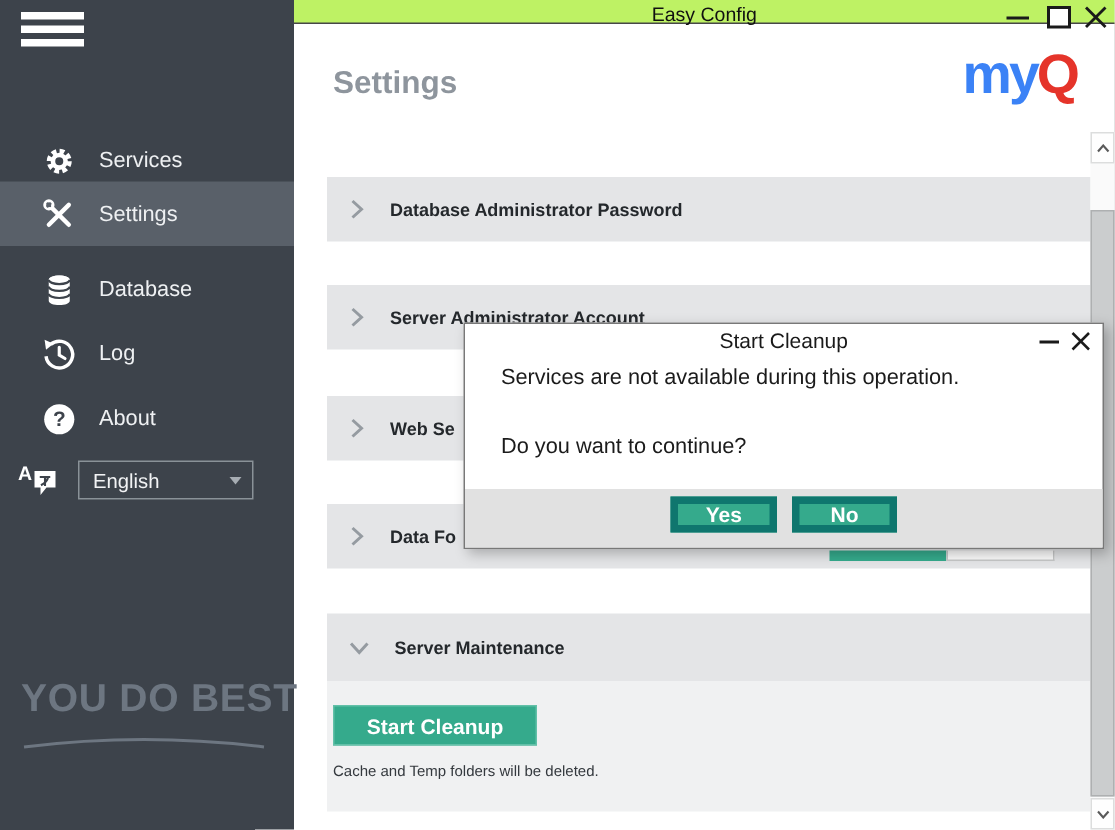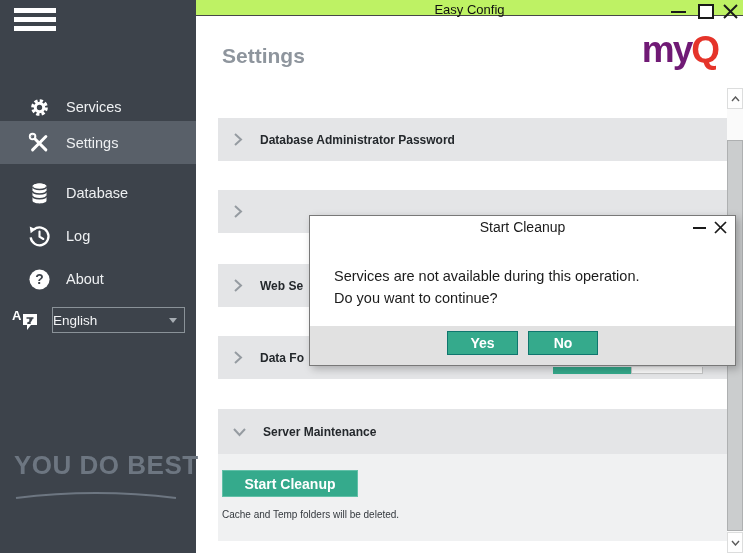--- a/index.html
+++ b/index.html
@@ -11,38 +11,38 @@
   #app { position:absolute; inset:0; width:743px; height:553px; background:#fff; border-right:1px solid #8f9193; }
 
   
   #sidebar { left:0; top:0; width:196px; height:553px; background:#3d434b; z-index:5; }
   .hamburger { left:14px; top:8px; width:42px; cursor:pointer; }
   .hamburger .bar { height:5px; background:#fff; margin-bottom:4px; }
   .nav-item { left:0; width:196px; height:42px; display:flex; align-items:center; color:#eef0f2; font-size:14.5px; cursor:pointer; }
   .nav-item.selected { background:#596069; height:43px; }
   .nav-icon { width:24px; height:24px; margin-left:27px; margin-right:15px; flex:0 0 24px; display:flex; align-items:center; justify-content:center; }
   .lang-icon { left:12px; top:307px; width:28px; height:26px; }
-  .lang-box { left:52px; top:307px; width:133px; height:26px; border:1px solid #8a9298; color:#f2f3f5; font-size:13.5px; display:flex; align-items:center; cursor:pointer; }
+  .lang-box { left:52px; top:307px; width:117px; height:26px; border:1px solid #8a9298; color:#f2f3f5; font-size:13.5px; display:flex; align-items:center; padding-left:9px; cursor:pointer; }
   .lang-caret { position:absolute; right:7px; top:10px; width:0; height:0; border-left:4px solid transparent; border-right:4px solid transparent; border-top:5px solid #a7adb3; }
   .tagline { left:14px; top:448px; width:172px; color:#717b86; }
   .tagline-script { font-family:"DejaVu Serif", serif; font-style:italic; font-size:26px; letter-spacing:1px; white-space:nowrap; }
   .tagline-bold { font-family:"Liberation Sans", sans-serif; font-weight:800; font-size:26px; letter-spacing:0.5px; color:#6d7681; margin-top:2px; white-space:nowrap; }
   .tagline-curve { margin-top:6px; }
 
   
   #main { left:196px; top:0; width:547px; height:553px; background:#fff; }
   #titlebar { left:0; top:0; width:547px; height:16px; background:#bef264; border-bottom:1px solid #474747; }
   #window-title { position:absolute; left:0; top:2px; width:547px; text-align:center; font-size:13px; color:#101010; }
   .win-btn { position:absolute; cursor:pointer; }
   #btn-minimize { left:475px; top:11px; width:15px; border-top:2px solid #1a1a1a; height:0; }
   #btn-maximize { left:502px; top:4px; width:16px; height:15px; border:2px solid #1a1a1a; background:#fff; }
   #btn-close { left:526px; top:3px; width:17px; height:17px; }
 
   #logo { right:25px; top:31px; font-weight:900; font-size:37px; letter-spacing:-2px; line-height:1; user-select:none; }
-  #logo .my { color:#701a75; }
+  #logo .my { color:#3b82f6; }
   #logo .q { color:#e5342a; }
 
   #page-title { left:26px; top:44px; font-size:21px; font-weight:600; color:#8e959d; }
 
   .section-row { left:22px; width:509px; height:43px; background:#e4e5e7; display:flex; align-items:center; padding-left:14px; cursor:pointer; }
   .section-label { font-size:12px; font-weight:600; color:#24282c; margin-left:16px; }
   .chev { flex:0 0 12px; display:flex; align-items:center; justify-content:center; }
 
   #sm-panel { left:22px; top:454px; width:509px; height:87px; background:#f0f1f2; }
   #start-cleanup-btn { left:26px; top:470px; width:136px; height:27px; background:#35aa8c; border:1px solid #62c0a8; color:#fff; font-size:14px; font-weight:600; display:flex; align-items:center; justify-content:center; cursor:pointer; }
@@ -57,24 +57,24 @@
   #sb-up { top:0; }
   #sb-down { top:444px; }
   #sb-thumb { position:absolute; left:0; top:52px; width:16px; height:391px; background:#cbcdce; border:1px solid #aeb0b1; cursor:pointer; }
 
   
   #dialog { left:309px; top:215px; width:427px; height:151px; background:#fff; border:1px solid #787878; box-shadow:3px 3px 8px rgba(0,0,0,0.25); z-index:50; }
   #dialog-title { position:absolute; left:0; top:3px; width:100%; text-align:center; font-size:14px; color:#1a1a1a; }
   #dlg-minimize { right:29px; top:11px; width:13px; border-top:2px solid #1a1a1a; height:0; }
   #dlg-close { right:7px; top:4px; width:15px; height:15px; }
   .dlg-msg { position:absolute; left:24px; font-size:14.5px; color:#1b1b1b; }
-  #dlg-msg1 { top:52px; }
+  #dlg-msg1 { top:28px; }
   #dlg-msg2 { top:74px; }
   #dlg-footer { position:absolute; left:0; top:110px; width:100%; height:39px; background:#e1e1e1; }
-  .dlg-btn { position:absolute; top:5px; height:24px; background:#35aa8c; border:1px solid #0f766e; color:#fff; font-size:14px; font-weight:600; display:flex; align-items:center; justify-content:center; cursor:pointer; }
+  .dlg-btn { position:absolute; top:5px; height:24px; background:#35aa8c; border:5px solid #0f766e; color:#fff; font-size:14px; font-weight:600; display:flex; align-items:center; justify-content:center; cursor:pointer; }
   #btn-yes { left:137px; width:71px; }
   #btn-no { left:218px; width:70px; }
 </style>
 </head>
 <body>
 
 <div id="app">
 
   <div id="sidebar" class="abs">
     <div class="hamburger abs">
@@ -189,20 +189,21 @@
       </span>
       <span class="section-label">Database Administrator Password</span>
     </div>
 
     <div class="section-row abs" style="top:190px">
       <span class="chev">
         <svg width="10" height="15" viewBox="0 0 10 15">
             <polyline points="2,2 8,7.5 2,13" fill="none" stroke="#959ba1" stroke-width="2"></polyline>
           </svg>
       </span>
+      <span class="section-label">Server Administrator Account</span>
     </div>
 
     <div class="section-row abs" style="top:264px">
       <span class="chev">
         <svg width="10" height="15" viewBox="0 0 10 15">
             <polyline points="2,2 8,7.5 2,13" fill="none" stroke="#959ba1" stroke-width="2"></polyline>
           </svg>
       </span>
       <span class="section-label">Web Se</span>
     </div>

